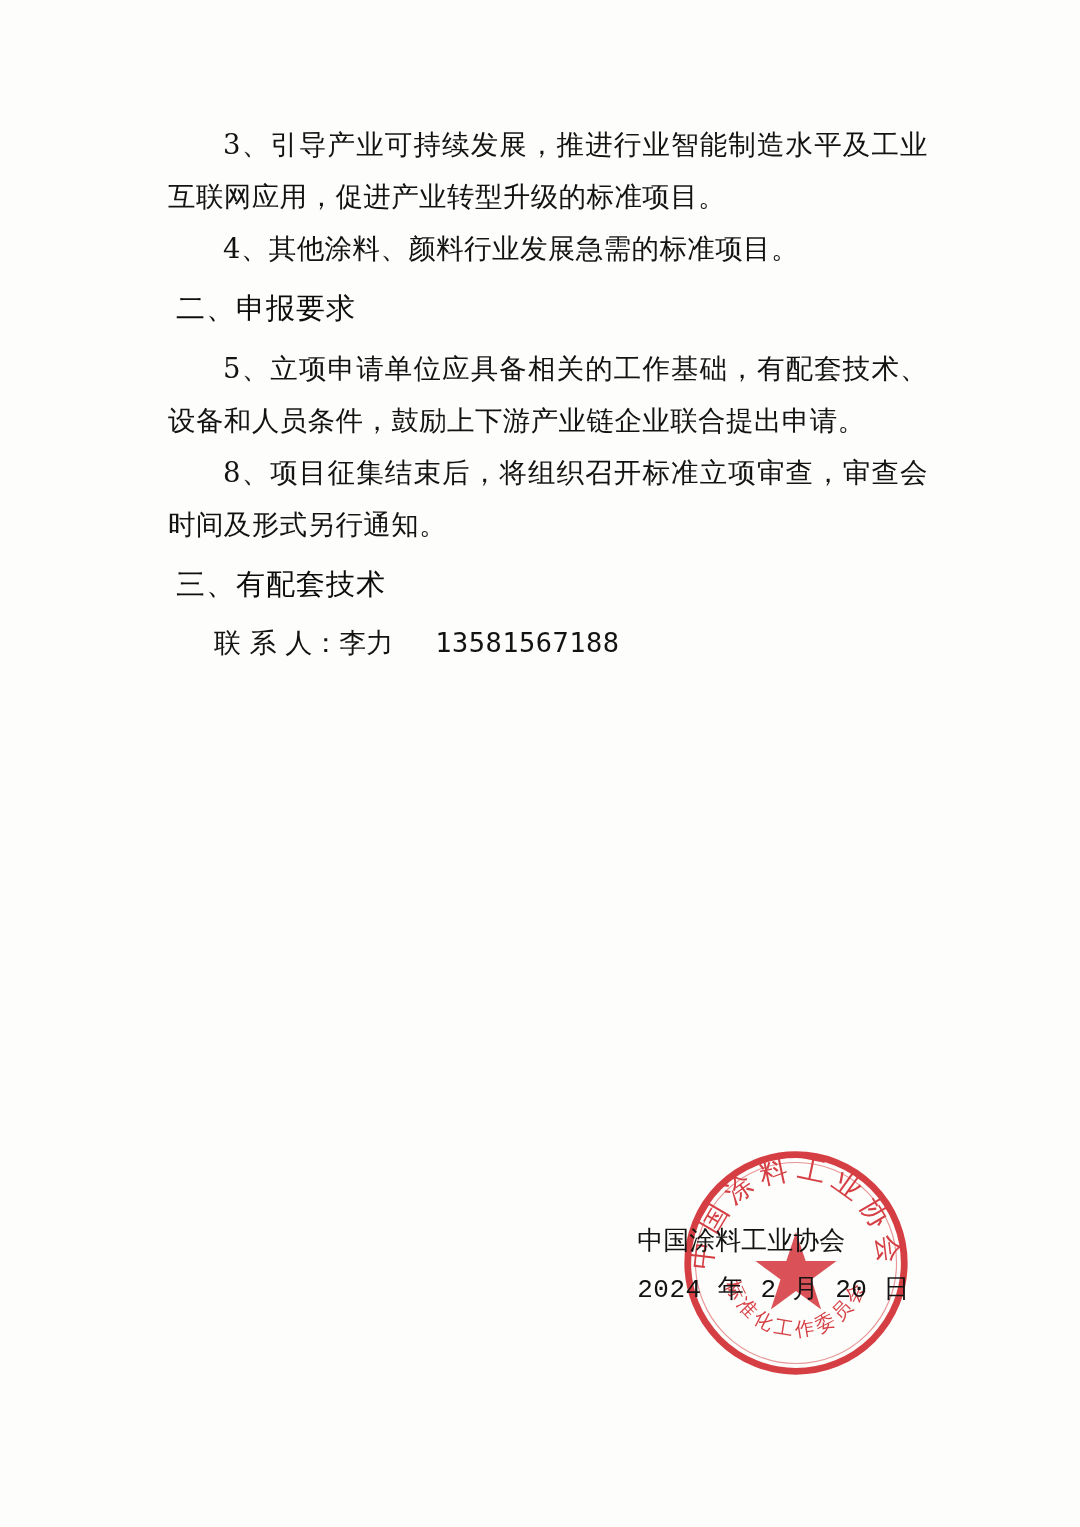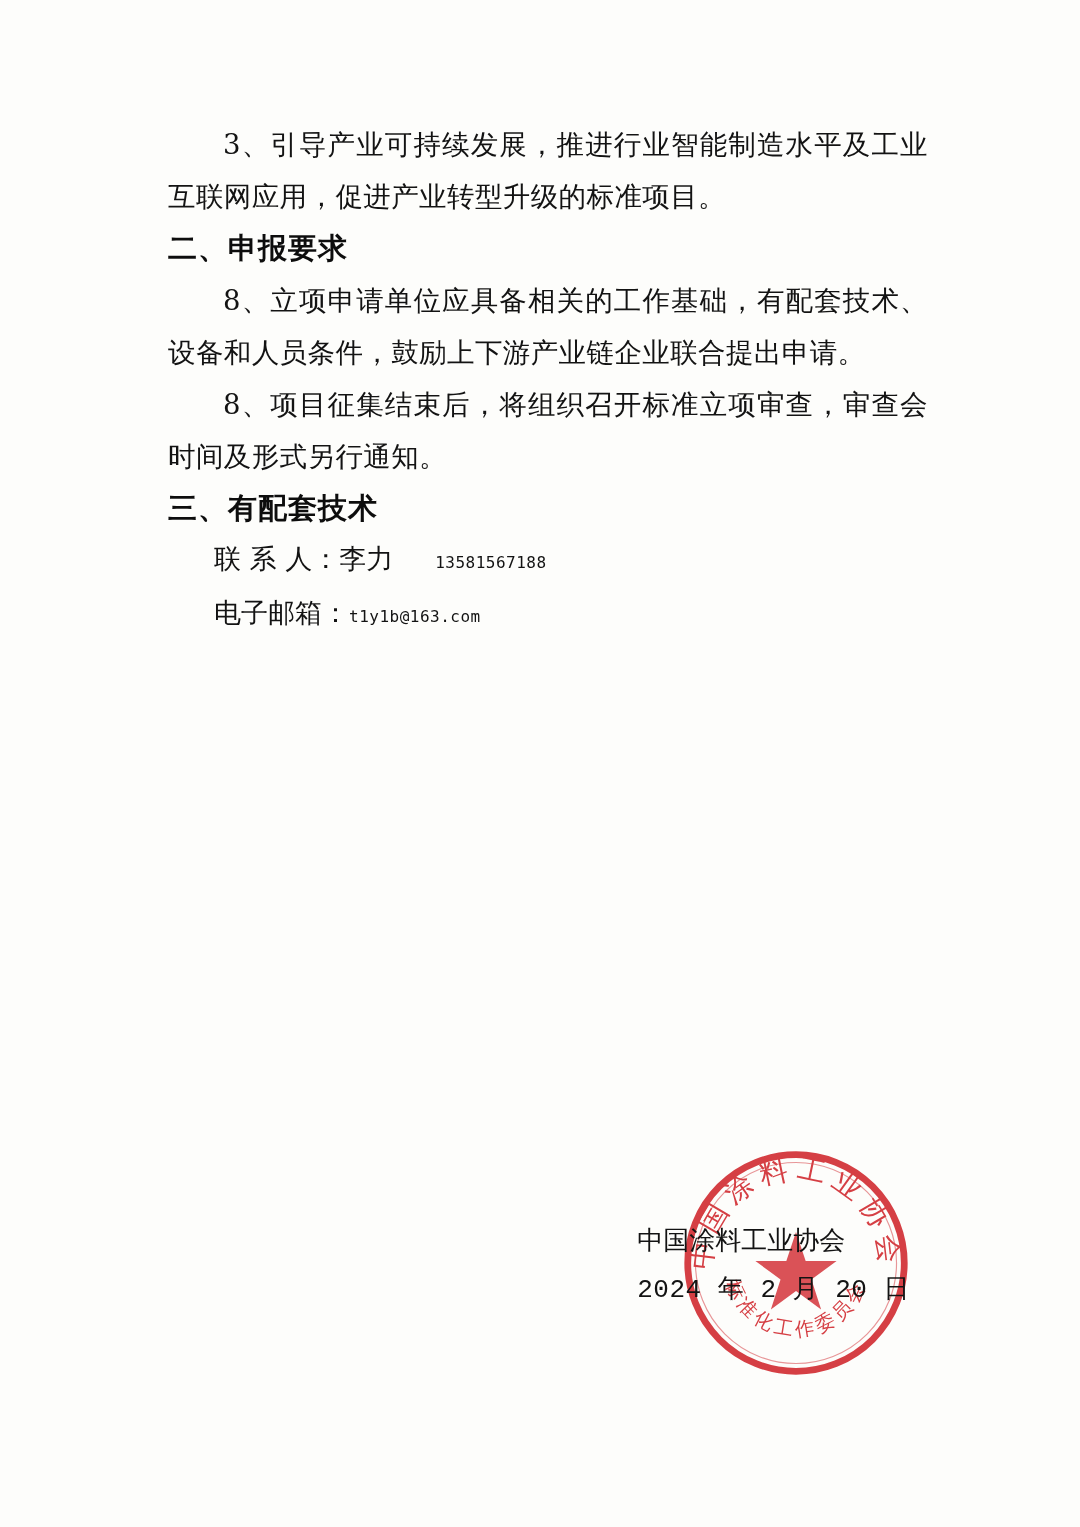--- a/index.html
+++ b/index.html
@@ -37,35 +37,35 @@
     margin: 0 0 0 0;
     color: #131313;
   }
   .para.indent {
     text-indent: 55px;
   }
 
   .heading {
     font-size: 29px;
     line-height: 52px;
-    font-weight: bold;
+    font-weight: normal;
     letter-spacing: 1px;
     color: #0d0d0d;
-    margin: 0;
+    margin: 8px;
   }
 
   .contact-line {
     font-size: 27px;
     line-height: 50px;
     text-indent: 46px;
     color: #131313;
   }
   .contact-line .mono {
     font-family: "DejaVu Sans Mono", "Liberation Mono", monospace;
-    font-size: 16px;
+    font-size: 27px;
     letter-spacing: 0.5px;
   }
   .contact-line .gap {
     display: inline-block;
     width: 42px;
   }
 
   
   .signature {
     position: absolute;
@@ -97,35 +97,33 @@
   .footnote-space { height: 240px; }
 </style>
 </head>
 <body>
 
 <div class="page">
 
   <div class="content">
 
     <p class="para indent">3、引导产业可持续发展，推进行业智能制造水平及工业互联网应用，促进产业转型升级的标准项目。</p>
+    <p class="para indent">4、其他涂料、颜料行业发展急需的标准项目。</p>
 
     <h2 class="heading">二、申报要求</h2>
 
-    <p class="para indent">8、立项申请单位应具备相关的工作基础，有配套技术、设备和人员条件，鼓励上下游产业链企业联合提出申请。</p>
+    <p class="para indent">5、立项申请单位应具备相关的工作基础，有配套技术、设备和人员条件，鼓励上下游产业链企业联合提出申请。</p>
     <p class="para indent">8、项目征集结束后，将组织召开标准立项审查，审查会时间及形式另行通知。</p>
 
     <h2 class="heading">三、有配套技术</h2>
 
     <div class="contact-line">
       <span>联 系 人：</span><span>李力</span><span class="gap"></span><span class="mono">13581567188</span>
     </div>
 
-    <div class="contact-line">
-      <span>电子邮箱：</span><span class="mono">t1y1b@163.com</span>
-    </div>
 
     <div class="footnote-space"></div>
   </div>
 
   <svg class="seal" viewBox="0 0 240 240" xmlns="http://www.w3.org/2000/svg">
     <defs>
       <path id="sealTopArc" d="M 33 120 A 87 87 0 0 1 207 120"></path>
       <path id="sealBottomArc" d="M 45 120 A 75 75 0 0 0 195 120"></path>
     </defs>
     <circle cx="120" cy="120" r="112" fill="none" stroke="#d0252b" stroke-width="7"></circle>

